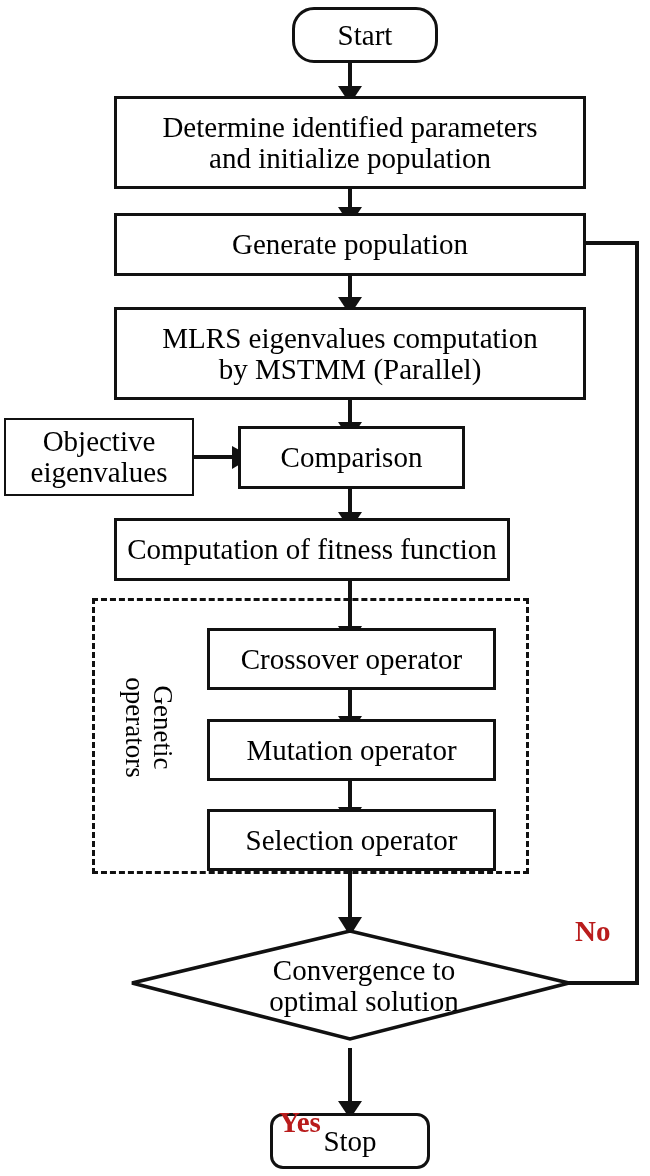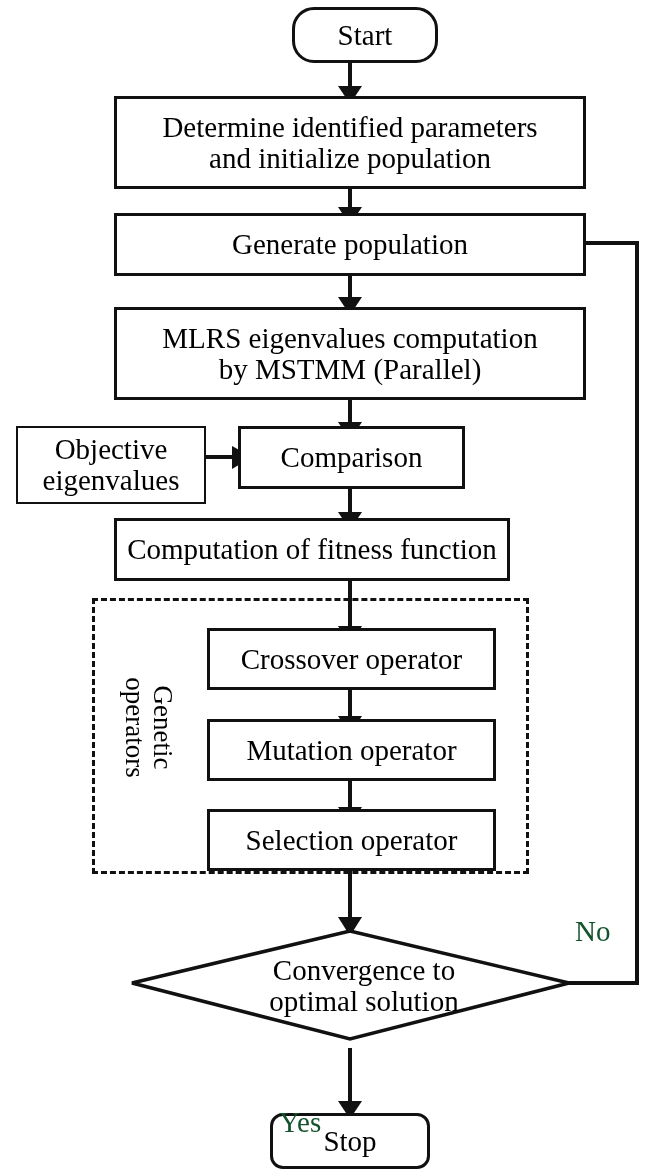--- a/index.html
+++ b/index.html
@@ -66,23 +66,24 @@
     text-align: center;
     line-height: 1.02;
   }
   .rot-inner {
     display: block;
     transform: rotate(90deg);
     transform-origin: center center;
   }
   .edge-label {
     position: absolute;
-    color: #14532d;
+    color: #b91c1c;
     z-index: 3;
     white-space: nowrap;
+    font-weight: bold;
   }
 </style>
 </head>
 <body>
 
 <div id="canvas">
 
   <svg class="edges" viewBox="0 0 650 1176">
     <defs>
       <marker id="arrowDown" markerWidth="14" markerHeight="12" refX="1" refY="6" orient="auto-start-reverse" markerUnits="userSpaceOnUse">
@@ -159,21 +160,21 @@
     <span class="lbl">Generate population</span>
   </div>
 
   <div class="node" style="left:114px; top:307px; width:472px; height:93px; font-size:29px;">
     <span class="lbl">
       <span>MLRS eigenvalues computation</span><br>
       <span>by MSTMM (Parallel)</span>
     </span>
   </div>
 
-  <div class="node thin" style="left:16px; top:418px; width:190px; height:78px; font-size:29px;margin-top:8px;">
+  <div class="node thin" style="left:4px; top:418px; width:190px; height:78px; font-size:29px;">
     <span class="lbl">
       <span>Objective</span><br>
       <span>eigenvalues</span>
     </span>
   </div>
 
   <div class="node" style="left:238px; top:426px; width:227px; height:63px; font-size:29px;">
     <span class="lbl">Comparison</span>
   </div>
 

